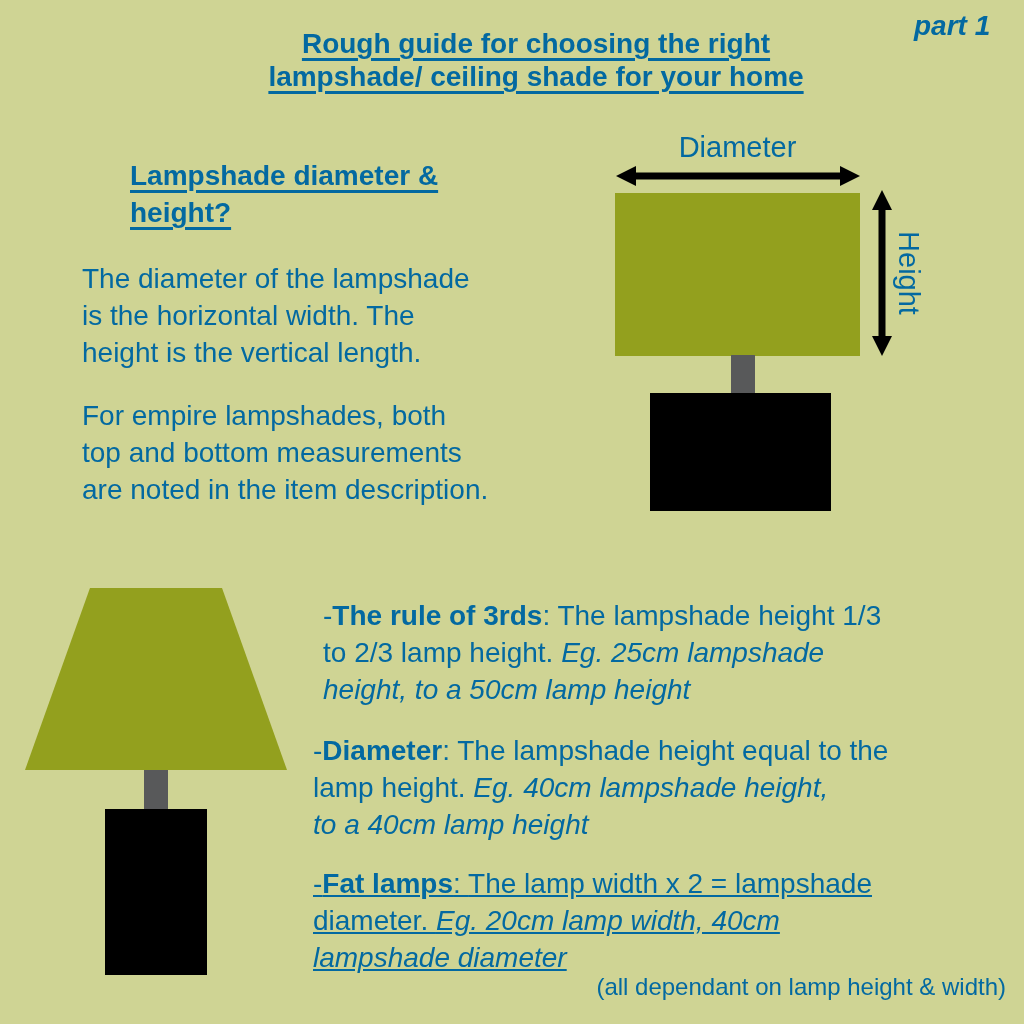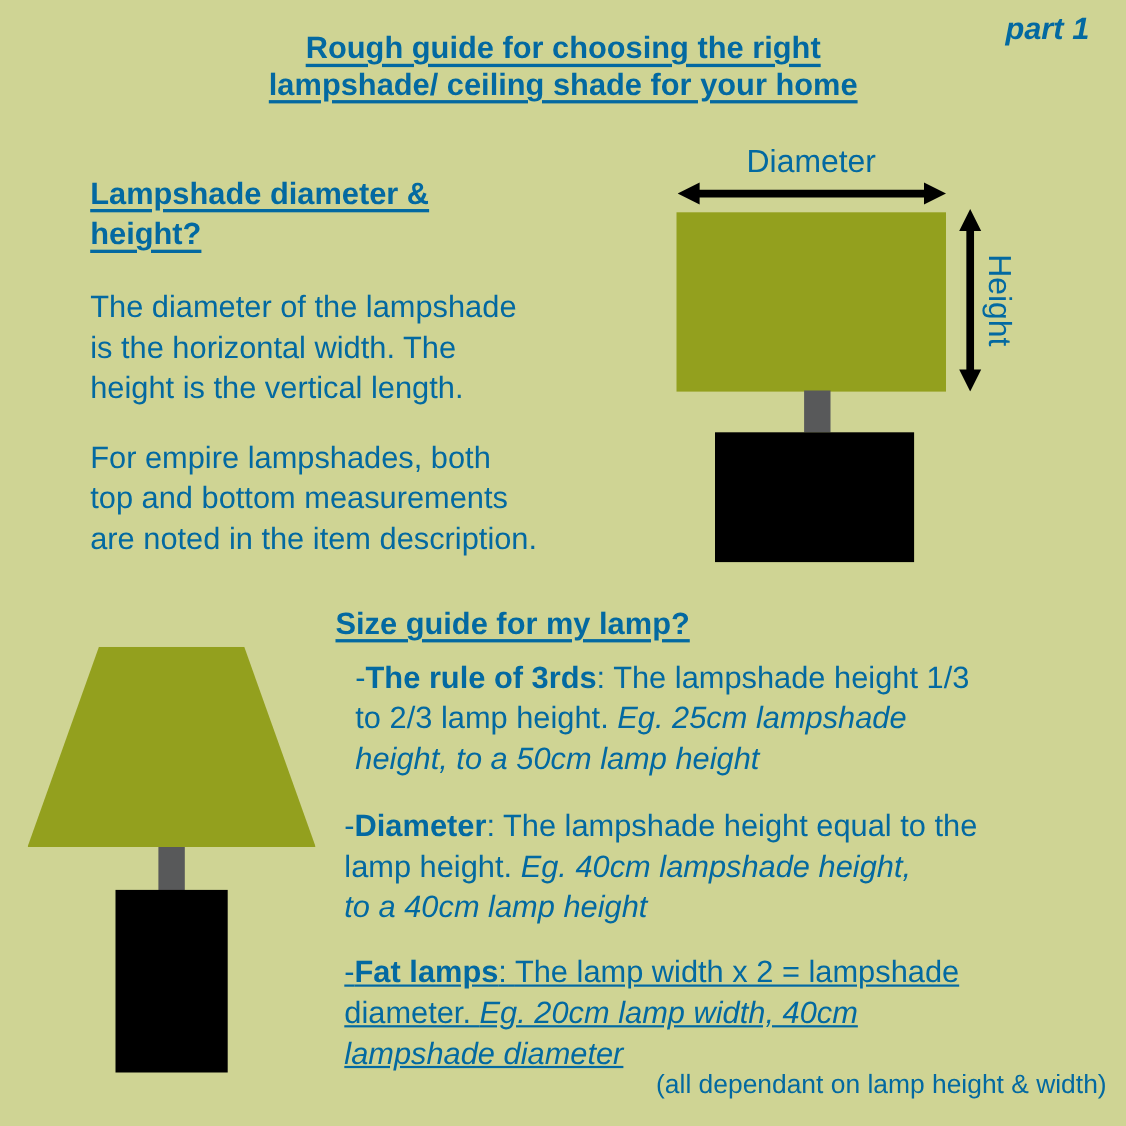--- a/index.html
+++ b/index.html
@@ -14,20 +14,21 @@
     overflow: hidden;
   }
   .abs { position: absolute; }
   .pre { white-space: pre-line; }
   .bold { font-weight: bold; }
   .italic { font-style: italic; }
   .underline {
     text-decoration: underline;
     text-decoration-thickness: 3px;
     text-underline-offset: 5px;
+    padding-left: 48px;
   }
 
   .part-label {
     left: 914px; top: 10px;
     font-size: 28px; font-weight: bold; font-style: italic;
   }
   .main-title {
     left: 0; right: 0; top: 27px;
     text-align: center;
     font-size: 28px; font-weight: bold;
@@ -121,21 +122,20 @@
     <polygon points="12,166 2,146 22,146" fill="#000000"></polygon>
   </svg>
   <div class="abs height-label">Height</div>
   <div class="abs rect-stem"></div>
   <div class="abs rect-base"></div>
 
   <div class="abs floor-shade"></div>
   <div class="abs floor-stem"></div>
   <div class="abs floor-base"></div>
 
-  <div class="abs size-heading underline">Size guide for my lamp?</div>
 
   <div class="abs body-text size-rule rule-1"><span class="seg">-</span><span class="seg bold">The rule of 3rds</span><span class="seg">: </span><span class="seg">The lampshade height 1/3
 to 2/3 lamp height. </span><span class="seg italic">Eg. 25cm lampshade
 height, to a 50cm lamp height</span></div>
 
   <div class="abs body-text size-rule rule-2"><span class="seg">-</span><span class="seg bold">Diameter</span><span class="seg">: </span><span class="seg">The lampshade height equal to the
 lamp height. </span><span class="seg italic">Eg. 40cm lampshade height,
 to a 40cm lamp height</span></div>
 
   <div class="abs body-text size-rule rule-3"><span class="seg">-</span><span class="seg bold">Fat lamps</span><span class="seg">: </span><span class="seg">The lamp width x 2 = lampshade

